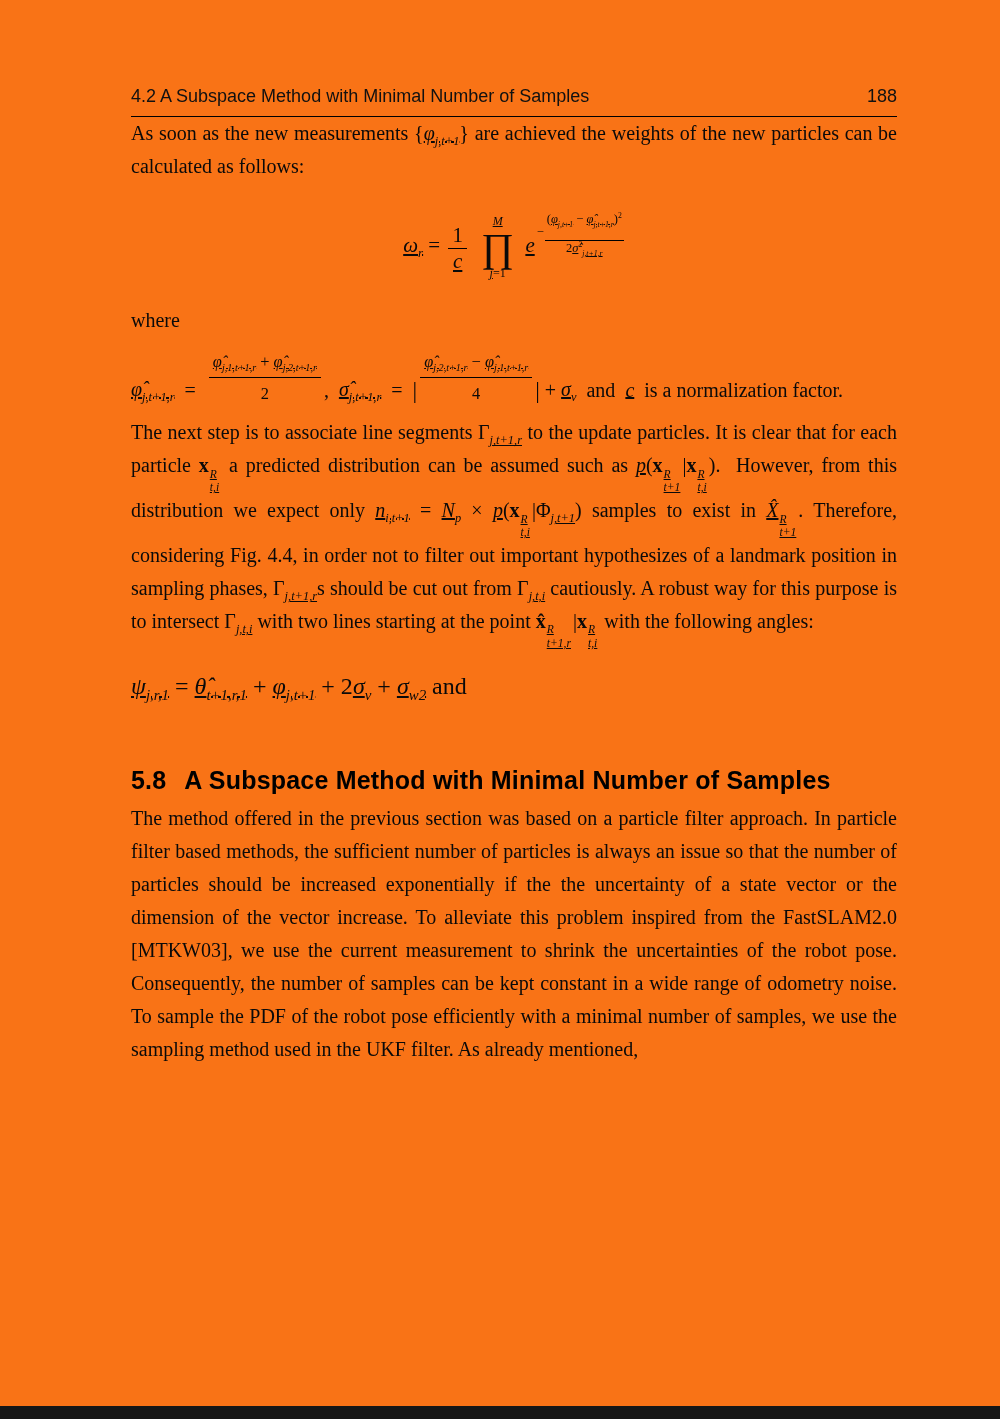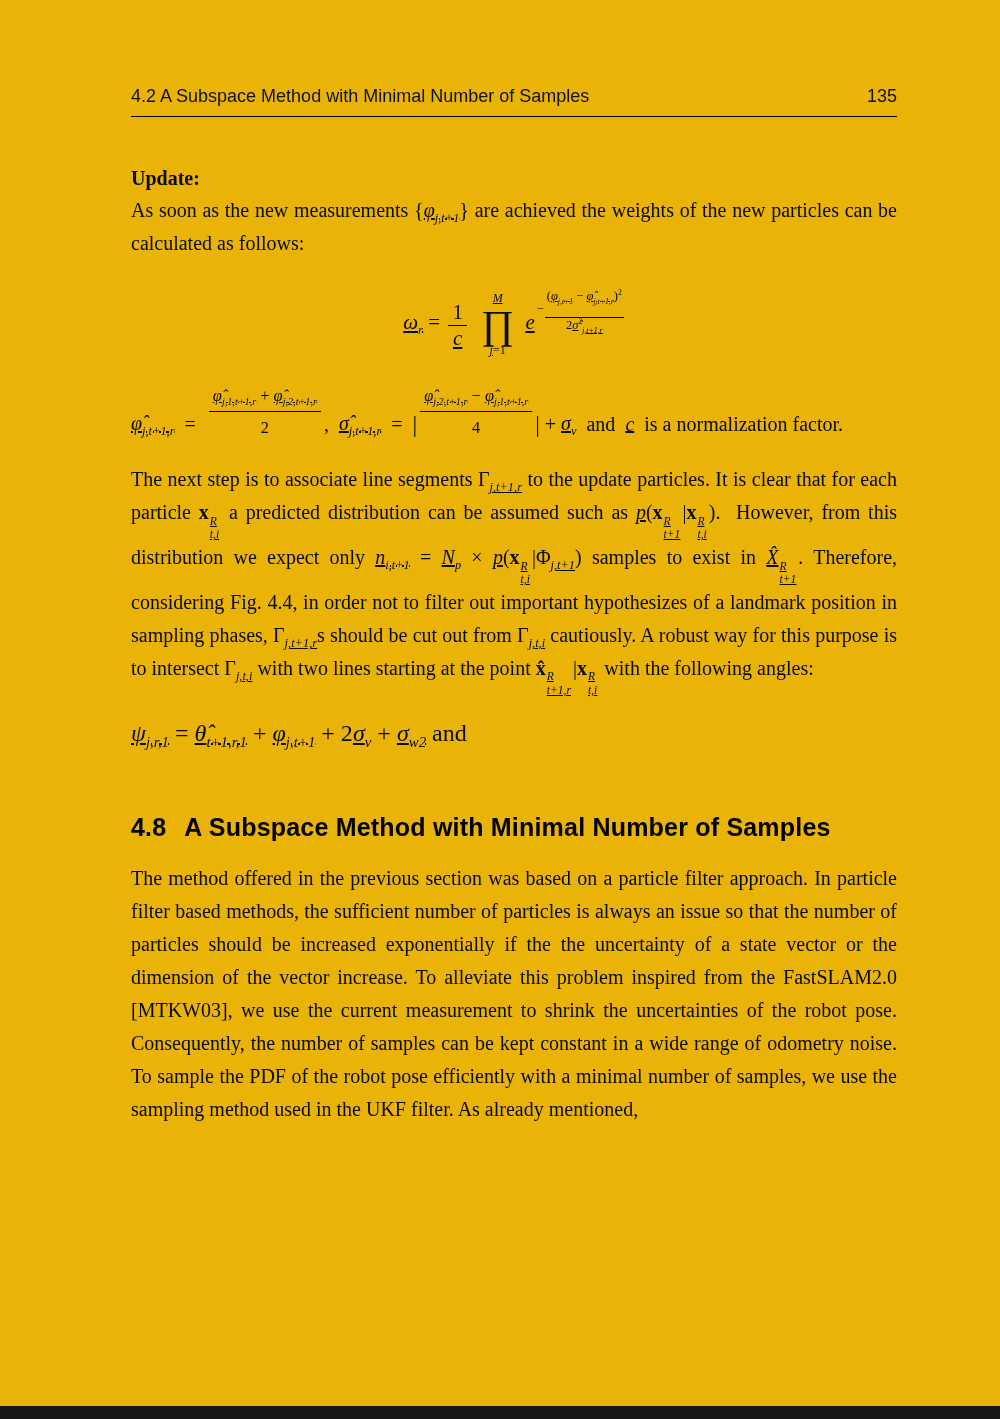--- a/index.html
+++ b/index.html
@@ -4,21 +4,21 @@
 <style>
   html, body {
     margin: 0;
     padding: 0;
     background: #ffffff;
   }
   .page {
     position: relative;
     width: 1000px;
     height: 1419px;
-    background: #eab308;
+    background: #f97316;
     box-sizing: border-box;
     padding: 86px 103px 0 131px;
     overflow: hidden;
     color: #0a0a0a;
     font-family: "Liberation Serif", "DejaVu Serif", serif;
   }
   
   .running-head {
     display: flex;
     justify-content: space-between;
@@ -34,21 +34,21 @@
     margin: 50px 0 4px 0;
     font-size: 20px;
     font-weight: bold;
   }
   .body-text {
     margin: 0;
     font-size: 20px;
     line-height: 1.65;
     text-align: justify;
   }
-  .para { margin-top: 20px; }
+  .para { margin-top: 7px; }
   .where { margin-top: 14px; text-align: left; }
   .defs { margin-top: 10px; }
   i { font-style: italic; text-decoration: underline; }
   sub, sup { font-size: 0.62em; line-height: 0; }
   
   .display-eq {
     margin: 30px 0 24px 0;
     text-align: center;
     font-size: 21px;
     line-height: 1;
@@ -127,35 +127,35 @@
     background: #161616;
   }
 </style>
 </head>
 <body>
 
 <div class="page">
 
   <header class="running-head">
     <span>4.2  A Subspace Method with Minimal Number of Samples</span>
-    <span>135</span>
+    <span>188</span>
   </header>
 
   <main>
 
-    <p class="update-head">Update:</p>
 
     <p class="body-text">As soon as the new measurements {<i>φ<sub>j,t+1</sub></i>} are achieved the weights of the new particles can be calculated as follows:</p>
 
     <div class="display-eq"><i>ω<sub>r</sub></i> = <span class="frac"><span class="num">1</span><span class="den"><i>c</i></span></span> <span class="bigop">
           <span class="lim"><i>M</i></span>
           <span class="op">∏</span>
           <span class="lim"><i>j</i>=1</span>
         </span> <i>e</i><span class="exp">−<span class="frac"><span class="num">(<i>φ<sub>j,t+1</sub></i> − <i>φ̂<sub>j,t+1,r</sub></i>)<sup>2</sup></span><span class="den">2<i>σ̂</i><sup>2</sup><sub><i>j,t+1,r</i></sub></span></span></span></div>
 
+    <p class="body-text where">where</p>
 
     <p class="body-text defs"><i>φ̂<sub>j,t+1,r</sub></i> &nbsp;= &nbsp;<span class="frac sfrac"><span class="num"><i>φ̂<sub>j,1,t+1,r</sub></i> + <i>φ̂<sub>j,2,t+1,r</sub></i></span><span class="den">2</span></span>, &nbsp;<i>σ̂<sub>j,t+1,r</sub></i> &nbsp;= &nbsp;<span class="abs">|</span><span class="frac sfrac"><span class="num"><i>φ̂<sub>j,2,t+1,r</sub></i> − <i>φ̂<sub>j,1,t+1,r</sub></i></span><span class="den">4</span></span><span class="abs">|</span> + <i>σ<sub>v</sub></i> &nbsp;and &nbsp;<i>c</i> &nbsp;is a normalization factor.</p>
 
     <p class="body-text para">The next step is to associate line segments Γ<sub><i>j,t+1,r</i></sub> to the update particles. It is clear that for each particle <b>x</b><span class="ss">
           <span><i>R</i></span>
           <span><i>t,i</i></span>
         </span> a predicted distribution can be assumed such as <i>p</i>(<b>x</b><span class="ss">
           <span><i>R</i></span>
           <span><i>t+1</i></span>
         </span>|<b>x</b><span class="ss">
@@ -172,21 +172,21 @@
           <span><i>t+1,r</i></span>
         </span>|<b>x</b><span class="ss">
           <span><i>R</i></span>
           <span><i>t,i</i></span>
         </span> with the following angles:</p>
 
     <div class="inline-eq"><i>ψ<sub>j,r,1</sub></i> = <i>θ̂<sub>t+1,r,1</sub></i> + <i>φ<sub>j,t+1</sub></i> + 2<i>σ<sub>v</sub></i> + <i>σ<sub>w2</sub></i> and</div>
 
 
     <h2 class="section-heading">
-      <span class="sec-num">4.8</span><span>A Subspace Method with Minimal Number of Samples</span>
+      <span class="sec-num">5.8</span><span>A Subspace Method with Minimal Number of Samples</span>
     </h2>
 
     <p class="body-text para">The method offered in the previous section was based on a particle filter approach. In particle filter based methods, the sufficient number of particles is always an issue so that the number of particles should be increased exponentially if the the uncertainty of a state vector or the dimension of the vector increase. To alleviate this problem inspired from the FastSLAM2.0 [MTKW03], we use the current measurement to shrink the uncertainties of the robot pose. Consequently, the number of samples can be kept constant in a wide range of odometry noise. To sample the PDF of the robot pose efficiently with a minimal number of samples, we use the sampling method used in the UKF filter. As already mentioned,</p>
 
   </main>
 
   <div class="bottom-bar"></div>
 </div>
 
 </body></html>

